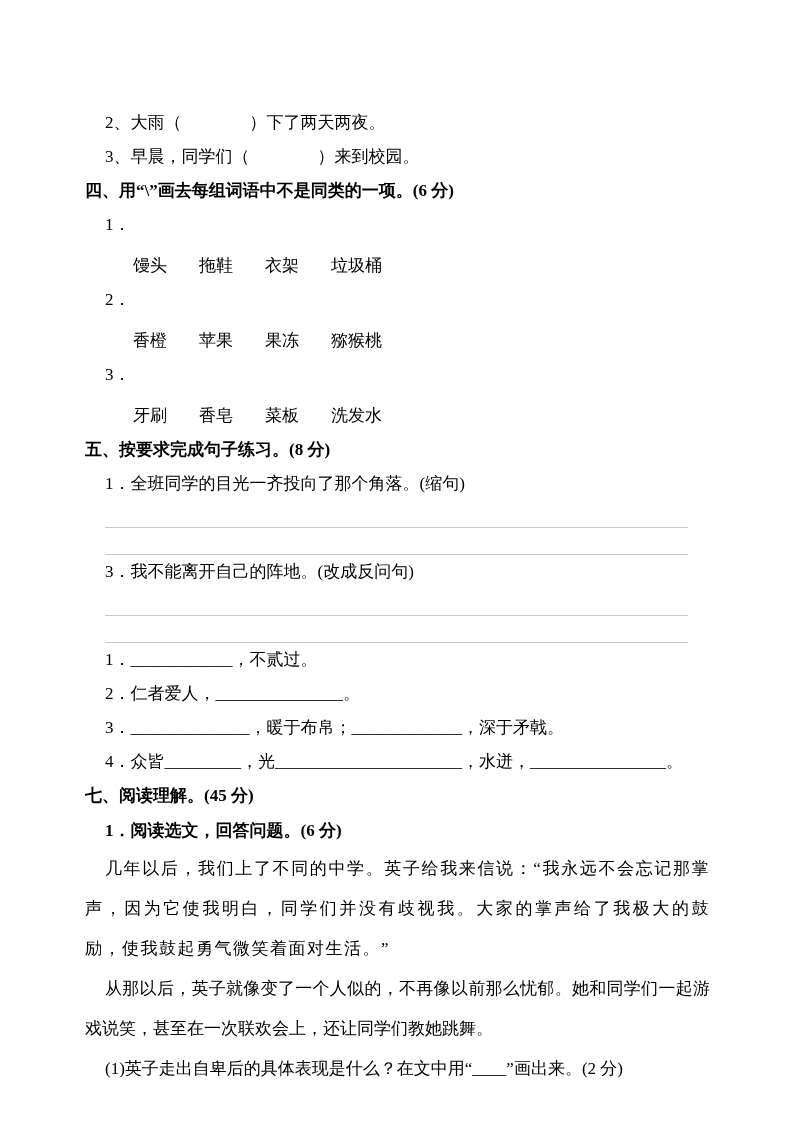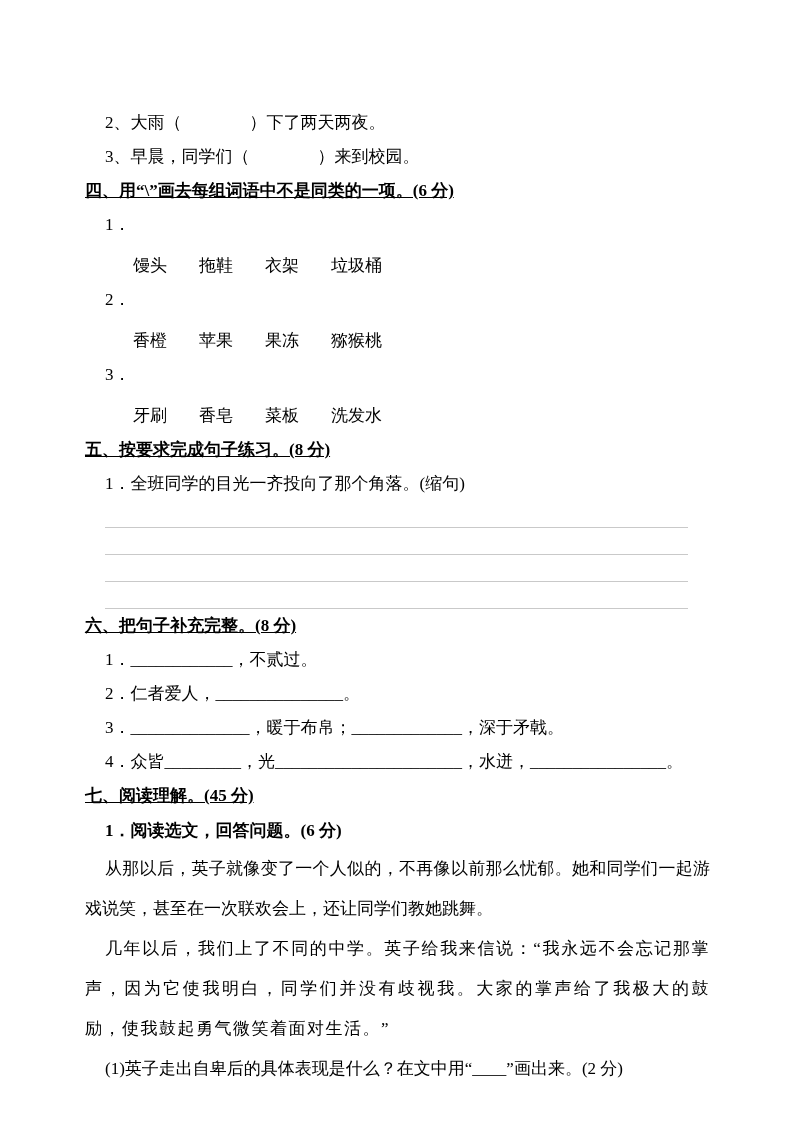--- a/index.html
+++ b/index.html
@@ -19,21 +19,20 @@
   }
   .line {
     line-height: 34px;
     white-space: pre-wrap;
   }
   .item {
     padding-left: 20px;
   }
   .heading {
     font-weight: bold;
-    text-decoration: underline;
   }
   .word-row {
     display: flex;
     line-height: 34px;
     padding-left: 20px;
   }
   .row-num {
     width: 28px;
     flex: 0 0 auto;
   }
@@ -109,33 +108,33 @@
   <div class="line heading">五、按要求完成句子练习。(8 分)</div>
 
   <div class="qa-block">
     <div class="line item">1．全班同学的目光一齐投向了那个角落。(缩句)</div>
     <div class="answer-line"></div>
   </div>
   <div class="qa-block">
     <div class="answer-line"></div>
   </div>
   <div class="qa-block">
+    <div class="line item">3．我不能离开自己的阵地。(改成反问句)</div>
     <div class="answer-line"></div>
   </div>
   <div class="qa-block">
     <div class="answer-line"></div>
   </div>
 
-  <div class="line heading">六、把句子补充完整。(8 分)</div>
   <div class="line item">1．____________，不贰过。</div>
   <div class="line item">2．仁者爱人，_______________。</div>
   <div class="line item">3．______________，暖于布帛；_____________，深于矛戟。</div>
   <div class="line item">4．众皆_________，光______________________，水迸，________________。</div>
 
   <div class="line heading">七、阅读理解。(45 分)</div>
   <div class="sub-item">1．阅读选文，回答问题。(6 分)</div>
 
+  <p class="para spread">几年以后，我们上了不同的中学。英子给我来信说：“我永远不会忘记那掌声，因为它使我明白，同学们并没有歧视我。大家的掌声给了我极大的鼓励，使我鼓起勇气微笑着面对生活。”</p>
   <p class="para">从那以后，英子就像变了一个人似的，不再像以前那么忧郁。她和同学们一起游戏说笑，甚至在一次联欢会上，还让同学们教她跳舞。</p>
-  <p class="para spread">几年以后，我们上了不同的中学。英子给我来信说：“我永远不会忘记那掌声，因为它使我明白，同学们并没有歧视我。大家的掌声给了我极大的鼓励，使我鼓起勇气微笑着面对生活。”</p>
 
   <div class="question-line">(1)英子走出自卑后的具体表现是什么？在文中用“____”画出来。(2 分)</div>
 
 </div>
 
 </body></html>

